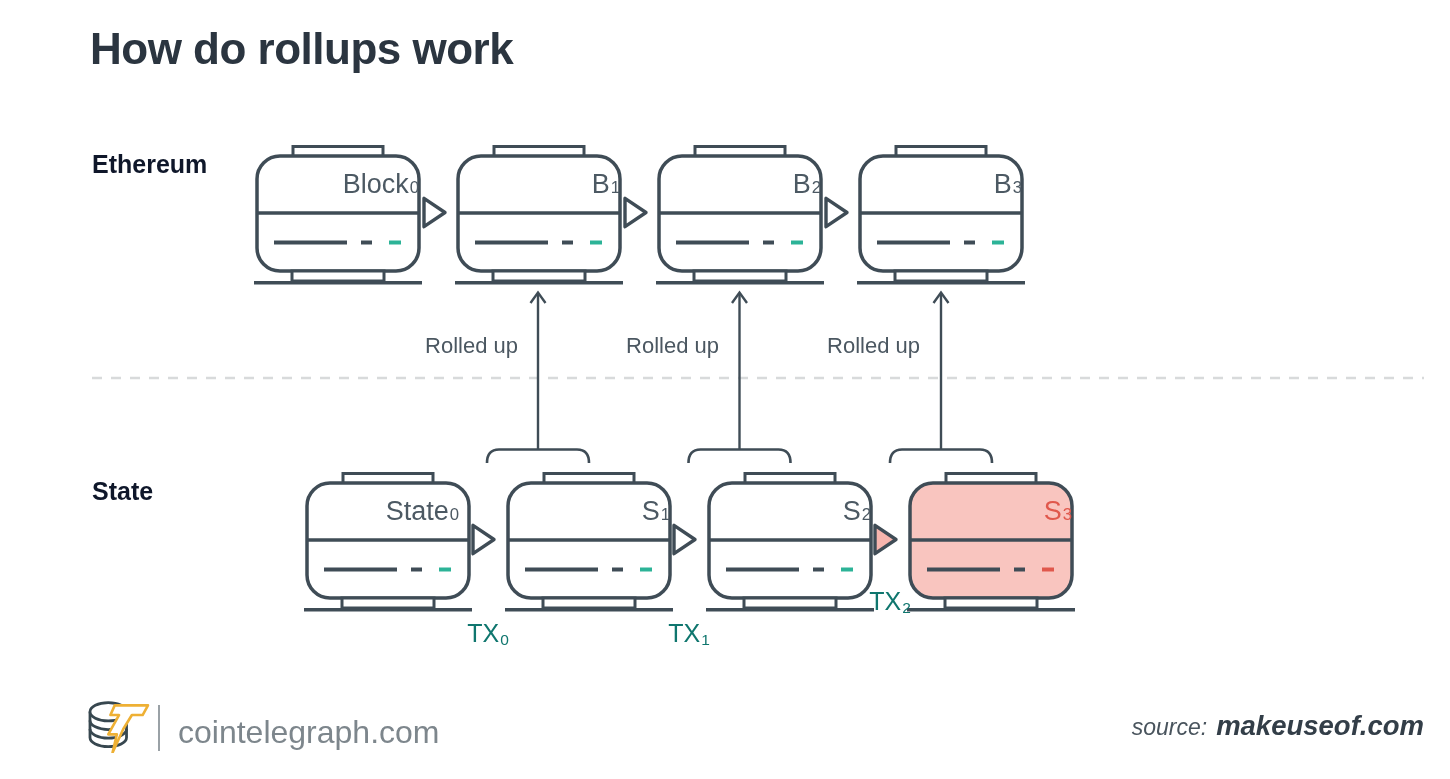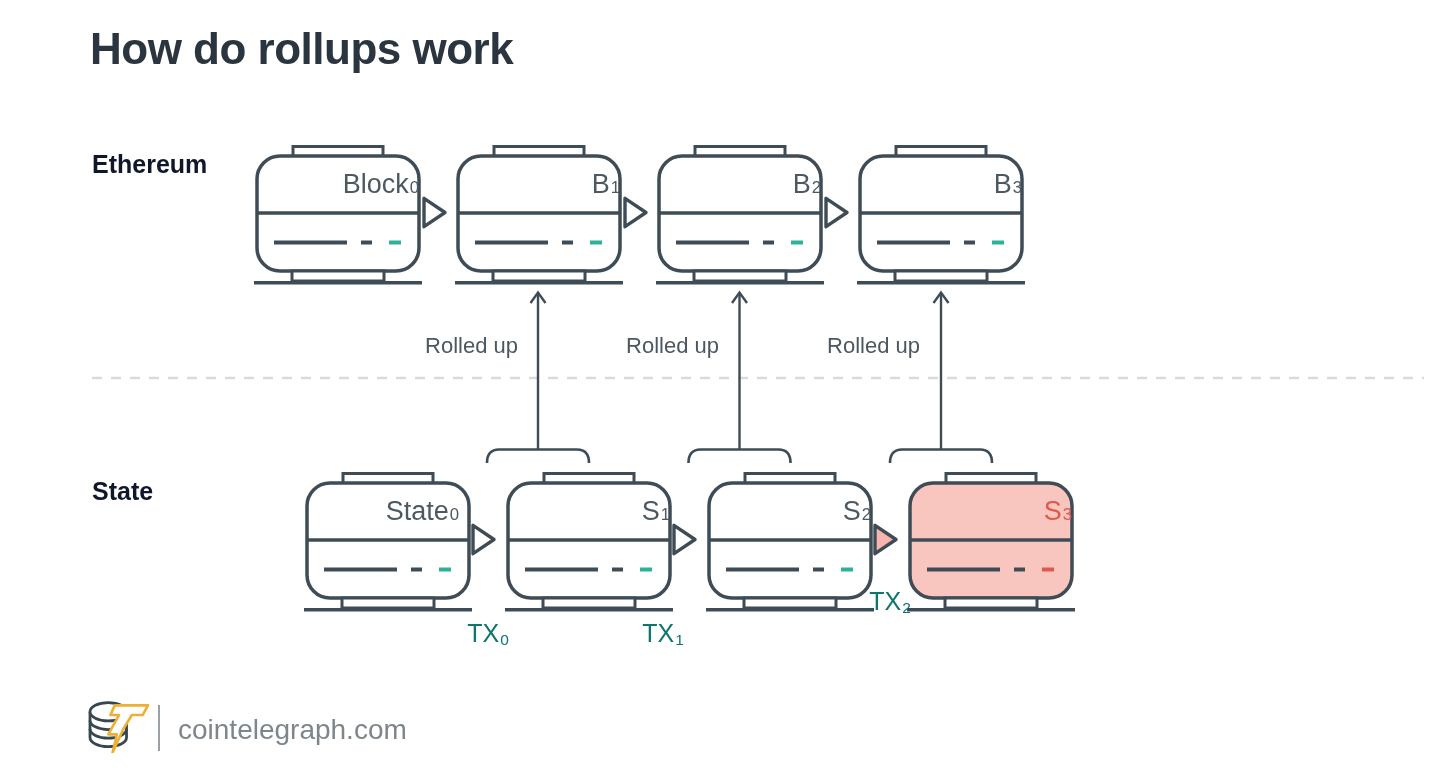--- a/index.html
+++ b/index.html
@@ -25,21 +25,21 @@
   }
   .tx-label{
     width:120px;text-align:center;font-size:25px;color:#0f766e;
   }
   .code{
     font-family:"Liberation Mono","DejaVu Sans Mono",monospace;
     font-size:19.5px;letter-spacing:2.1px;line-height:27px;white-space:pre;
   }
   .code-line1{color:#8a9197;}
   .code-line2{color:#d96459;}
-  .footer-brand{font-size:28px;color:#7d868c;}
+  .footer-brand{font-size:32px;color:#7d868c;}
   .footer-divider{width:2px;height:46px;background:#9aa1a6;}
   .source-wrap{display:flex;align-items:baseline;gap:9px;}
   .source-prefix{font-style:italic;font-size:23px;color:#49545d;}
   .source-name{font-style:italic;font-weight:700;font-size:27.5px;color:#333e48;}
 </style>
 </head>
 <body>
 
 <div class="canvas">
 
@@ -131,33 +131,37 @@
       <span class="sub">3</span>
   </div>
 
   <div class="abs rolled" style="right:964px;top:333px">Rolled up</div>
   <div class="abs rolled" style="right:763px;top:333px">Rolled up</div>
   <div class="abs rolled" style="right:562px;top:333px">Rolled up</div>
 
   <div class="abs tx-label" style="left:396px;top:619px">
     <span>TX</span><span class="sub">0</span>
   </div>
-  <div class="abs tx-label" style="left:571px;top:619px">
+  <div class="abs tx-label" style="left:597px;top:619px">
     <span>TX</span><span class="sub">1</span>
   </div>
   <div class="abs tx-label" style="left:798px;top:587px">
     <span>TX</span><span class="sub">2</span>
   </div>
 
 
   <svg class="abs" style="left:52px;top:700px" width="70" height="58" viewBox="0 0 64 54">
     <g fill="#ffffff" stroke="#37474f" stroke-width="2.6">
       <path d="M5,11 L5,35 a17,8.5 0 0 0 34,0 L39,11"></path>
       <path d="M5,19 a17,8.5 0 0 0 34,0" fill="none"></path>
       <path d="M5,27 a17,8.5 0 0 0 34,0" fill="none"></path>
       <ellipse cx="22" cy="11" rx="17" ry="8.5"></ellipse>
     </g>
     <path d="M28,5 L59,5 L54,14 L44,14 L36,27 L26,49 L30,32 L22,32 L32,14 L24,14 Z" fill="#ffffff" stroke="#eeb034" stroke-width="2.4" stroke-linejoin="round"></path>
   </svg>
   <div class="abs footer-divider" style="left:126px;top:705px"></div>
   <div class="abs footer-brand" style="left:146px;top:714px">cointelegraph.com</div>
+  <div class="abs source-wrap" style="right:58px;top:710px">
+    <span class="source-prefix">source:</span>
+    <span class="source-name">makeuseof.com</span>
+  </div>
 
 </div>
 
 </body></html>

